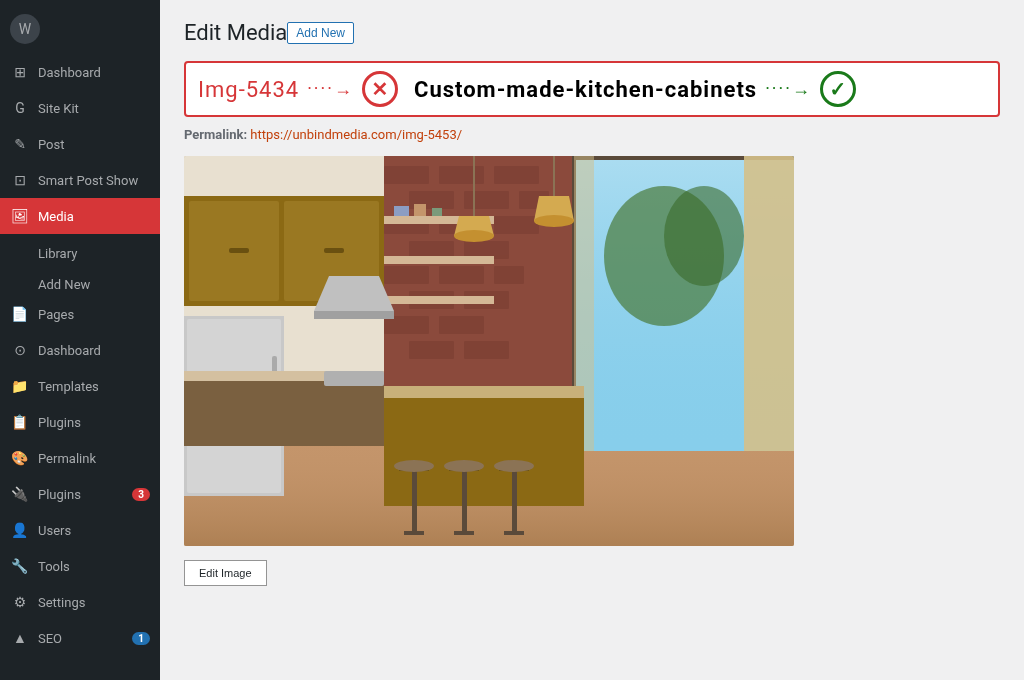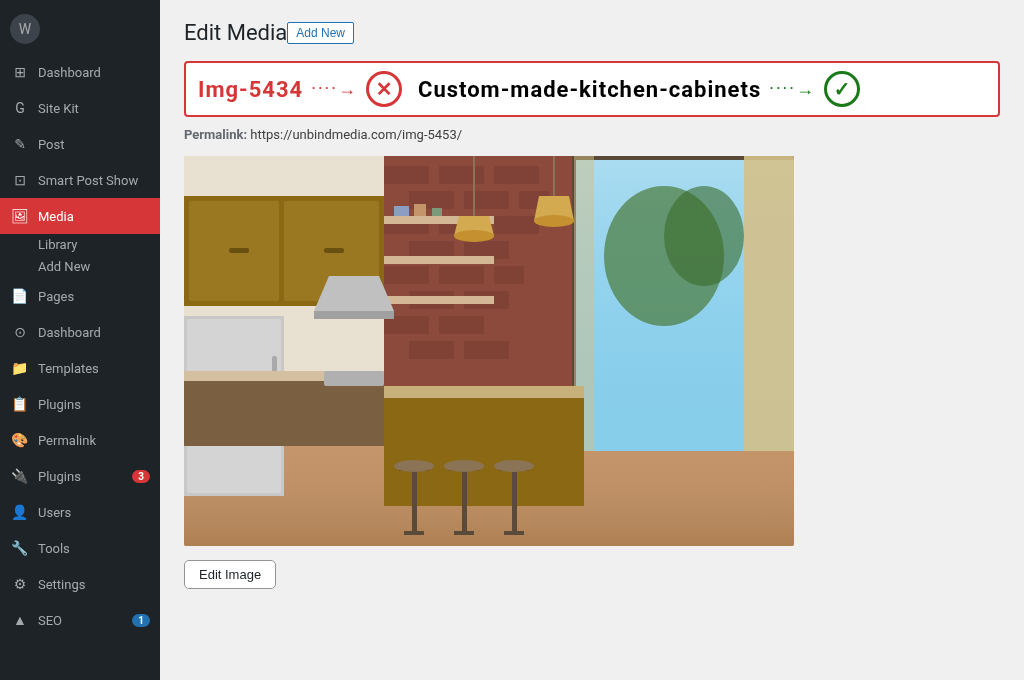--- a/index.html
+++ b/index.html
@@ -25,21 +25,21 @@
       display: flex; align-items: center; padding: 8px 10px; gap: 8px; cursor: pointer; font-size: 13px; color: #a7aaad; text-decoration: none;
     }
     .nav-item.active { background: #d63638; color: #fff; }
     .nav-icon { width: 20px; height: 20px; display: flex; align-items: center; justify-content: center; font-size: 14px; flex-shrink: 0; }
     .nav-label { flex: 1; }
     .nav-badge {
       background: #d63638; color: #fff; border-radius: 10px; padding: 1px 6px; font-size: 10px; font-weight: bold; min-width: 16px; text-align: center;
     }
     .nav-badge.blue { background: #2271b1; }
     .nav-sub-item {
-      display: block; padding: 3px 10px 4px 38px; font-size: 13px; color: #a7aaad; cursor: pointer;
+      display: block; padding: 12px 10px 4px 38px; font-size: 13px; color: #a7aaad; cursor: pointer;
     }
     .nav-item-wrapper { position: relative; }
 
     
     #main {
       flex: 1;
       background: #f0f0f1;
       padding: 20px 24px;
       overflow-y: auto;
       height: 680px;
@@ -54,21 +54,21 @@
     }
     .add-new-btn {
       background: #fff; border: 1px solid #2271b1; color: #2271b1; padding: 3px 8px; font-size: 12px; cursor: pointer; border-radius: 2px;
     }
 
     
     .filename-row {
       display: flex; align-items: center; gap: 8px; margin-bottom: 10px; background: #fff; border: 2px solid #d63638; border-radius: 4px; padding: 8px 12px; position: relative;
     }
     .filename-text {
-      color: #d63638; font-size: 22px; font-weight: bold; letter-spacing: 1px;
+      color: #d63638; font-size: 22px; font-weight: normal; letter-spacing: 1px;
     }
     .arrow-dashes {
       color: #d63638; font-size: 18px; letter-spacing: 2px; flex-shrink: 0;
     }
     .x-icon-circle {
       width: 36px; height: 36px; border: 3px solid #d63638; border-radius: 50%; display: flex; align-items: center; justify-content: center; flex-shrink: 0;
     }
     .x-icon-inner { color: #d63638; font-size: 20px; font-weight: bold; line-height: 1; }
     .title-text {
       color: #000000; font-size: 22px; font-weight: bold; margin-left: 8px; letter-spacing: 1px;
@@ -76,33 +76,33 @@
     .arrow-dashes-green { color: #1a7a1a; font-size: 18px; letter-spacing: 2px; flex-shrink: 0; }
     .check-icon-circle {
       width: 36px; height: 36px; border: 3px solid #1a7a1a; border-radius: 50%; display: flex; align-items: center; justify-content: center; flex-shrink: 0;
     }
     .check-icon-inner { color: #1a7a1a; font-size: 20px; font-weight: bold; }
 
     
     .permalink-row {
       font-size: 13px; color: #646970; margin-bottom: 14px;
     }
-    .permalink-row a { color: #404040; text-decoration: none; }
+    .permalink-row a { color: #c2410c; text-decoration: none; }
 
     
     .media-image-container {
       width: 610px; height: 390px; background: #c8b89a; border-radius: 2px; overflow: hidden; margin-bottom: 14px;
     }
 
     
     .kitchen-scene { width: 100%; height: 100%; }
 
     
     .edit-image-btn {
-      background: #fff; border: 1px solid #949494; color: #1d2327; padding: 6px 14px; font-size: 13px; cursor: pointer; border-radius: 5px;
+      background: #fff; border: 1px solid #949494; color: #1d2327; padding: 6px 14px; font-size: 11px; cursor: pointer; border-radius: 0;
     }
   </style>
 </head>
 <body>
 
 <div id="sidebar">
 
   <div class="sidebar-logo">
     <div class="sidebar-logo-icon">W</div>
   </div>

